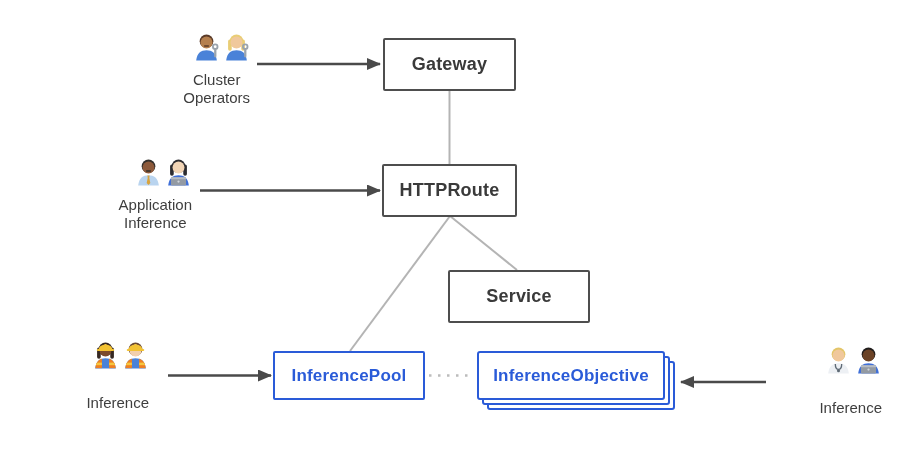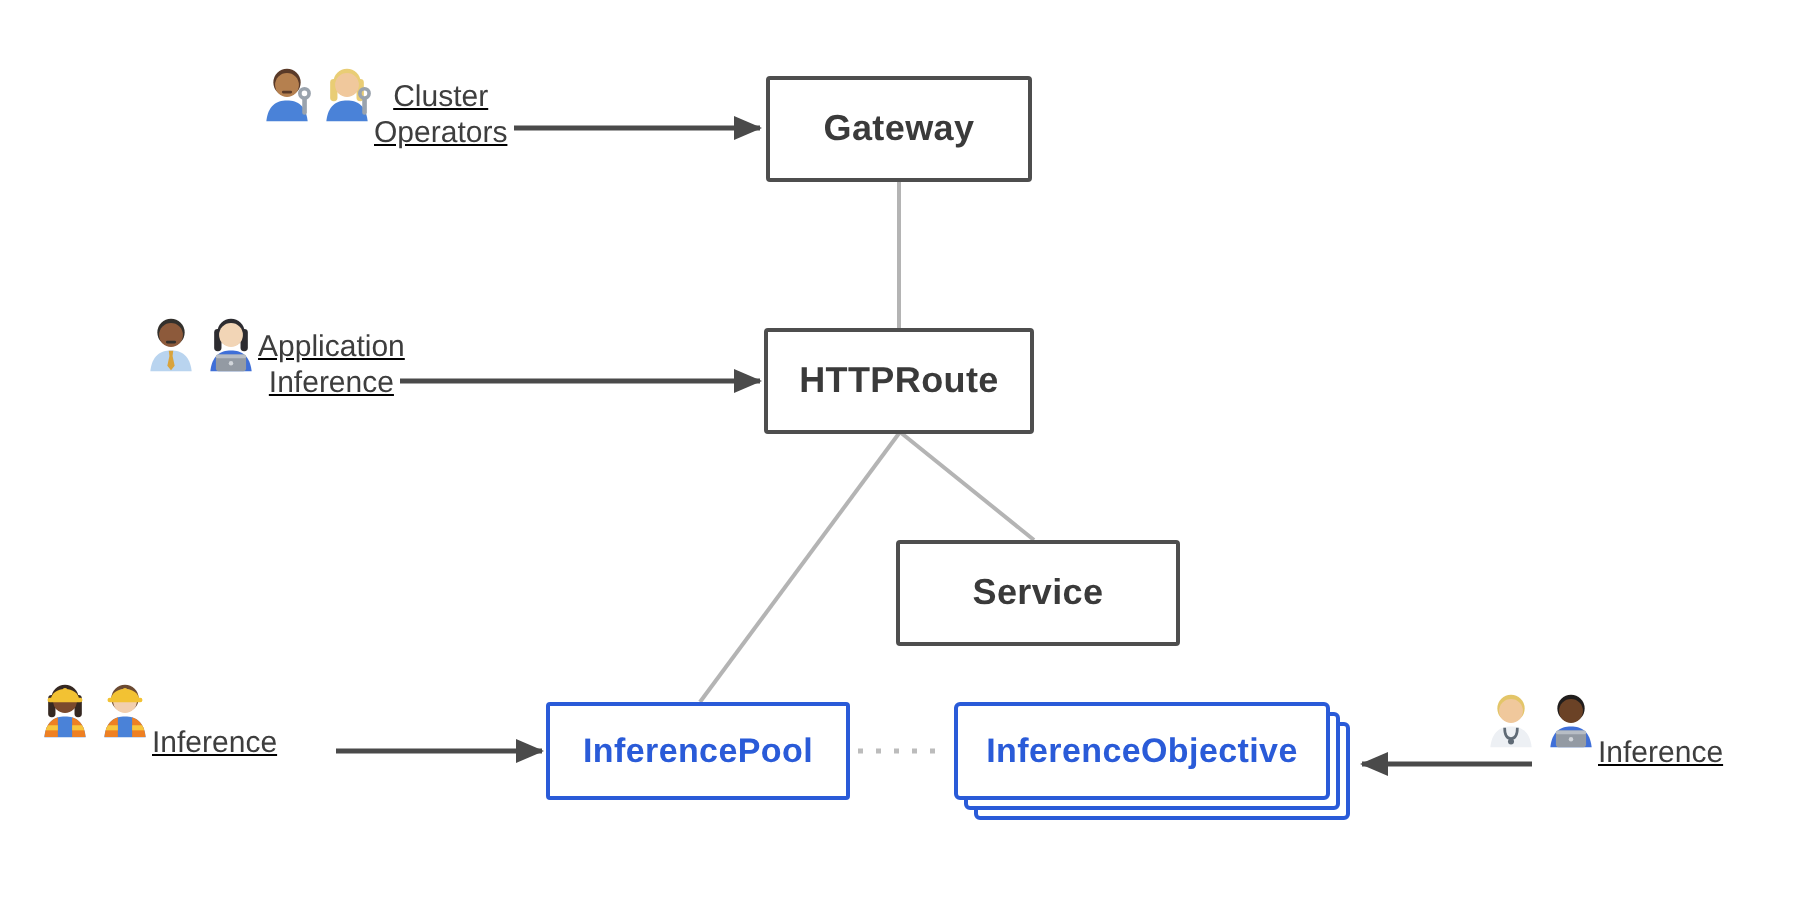--- a/index.html
+++ b/index.html
@@ -22,21 +22,21 @@
   .node.blue{border-color:var(--blue,#2a5bd8);color:var(--blue,#2a5bd8);font-size:17px;}
   .stack{position:absolute;z-index:2;}
   .stack .layer{
     position:absolute;box-sizing:border-box;width:188px;height:49px;background:#fff;
     border:2.5px solid var(--blue,#2a5bd8);border-radius:3px;
   }
   .stack .layer.front{
     display:flex;align-items:center;justify-content:center;
     font-weight:bold;font-size:17px;color:var(--blue,#2a5bd8);letter-spacing:.2px;
   }
-  .actor{position:absolute;display:flex;flex-direction:row;align-items:flex-start;z-index:3;text-decoration:underline;}
+  .actor{position:absolute;display:flex;flex-direction:column;align-items:flex-end;z-index:3;}
   .actor .icons{display:flex;gap:3px;align-items:flex-end;height:31px;}
   .actor .label{
     text-align:center;font-size:15px;line-height:17.5px;
     color:var(--label-text,#3e3e3e);margin-top:10px;white-space:nowrap;
   }
   .actor.low .label{margin-top:25px;}
 </style>
 </head>
 <body>
 

